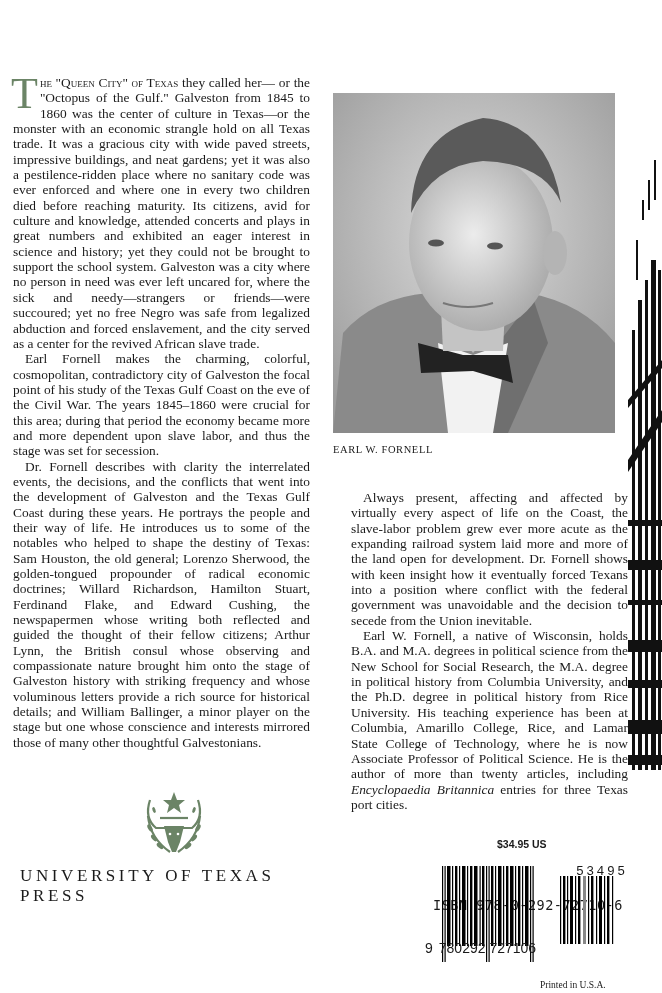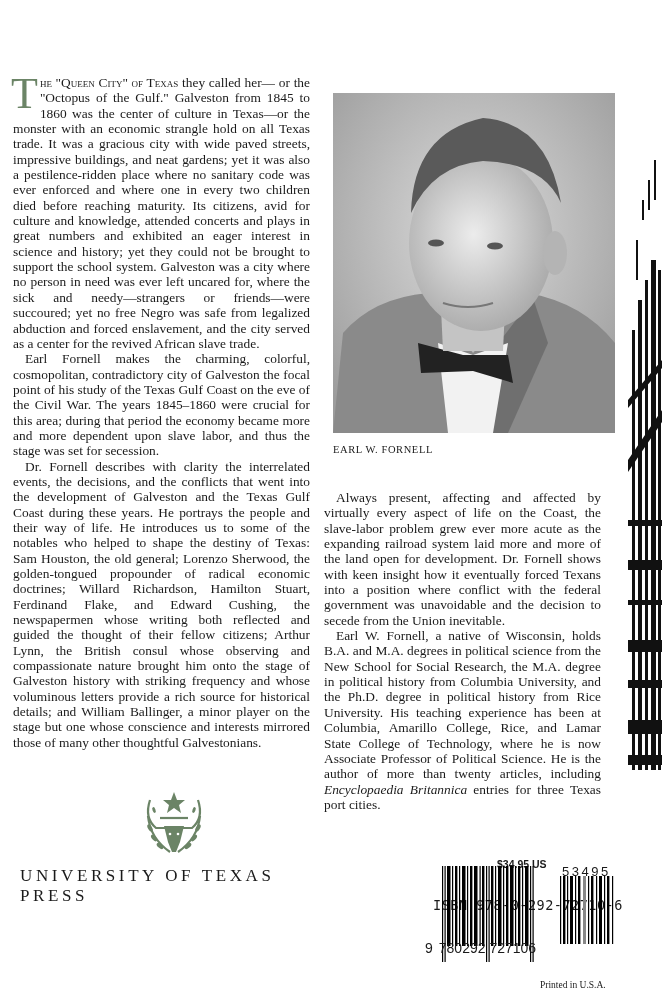--- a/index.html
+++ b/index.html
@@ -2,46 +2,46 @@
 <html><head>
 <meta charset="utf-8">
 <style>
   html, body { margin: 0; padding: 0; background: #ffffff; }
   body { width: 662px; height: 993px; position: relative; overflow: hidden;
          font-family: "Liberation Serif", "DejaVu Serif", serif; color: #1a1a1a; }
   .col { position: absolute; font-size: 13.4px; line-height: 15.35px; text-align: justify; hyphens: manual; }
   .col p { margin: 0; text-indent: 12px; }
   .col p.first { text-indent: 0; }
   #left-col { left: 13px; top: 75px; width: 297px; }
-  #right-col { left: 324px; top: 490px; width: 277px; }
+  #right-col { left: 351px; top: 490px; width: 277px; }
   .dropcap { float: left; font-size: 44px; line-height: 34px; color: #6b8466;
              margin: 2px 2px 0 -2px; font-family: "Liberation Serif", serif; }
   .smallcaps { font-variant: small-caps; }
   em { }
 
   #photo { position: absolute; left: 333px; top: 93px; width: 282px; height: 340px;
            background: radial-gradient(ellipse at 50% 45%, #d8d8d8 0%, #b8b8b8 60%, #a0a0a0 100%);
            overflow: hidden; }
   #photo svg { width: 100%; height: 100%; display: block; }
   #caption { position: absolute; left: 333px; top: 444px; width: 282px; 
              font-size: 10.5px; letter-spacing: 0.6px; }
 
   #engraving { position: absolute; left: 628px; top: 160px; width: 34px; height: 612px; overflow: hidden; }
 
   #logo { position: absolute; left: 140px; top: 790px; width: 68px; height: 66px; }
   #press-name { position: absolute; left: 20px; top: 866px; width: 310px; 
                 font-size: 17px; letter-spacing: 3.6px; }
 
   #price { position: absolute; left: 497px; top: 838px; font-family: "Liberation Sans", sans-serif;
-           font-size: 10.5px; font-weight: bold; margin-top: 20px; }
+           font-size: 10.5px; font-weight: bold; }
   #isbn-text { position: absolute; left: 433px; top: 850px; font-family: "DejaVu Sans Mono", monospace;
                font-size: 13.5px; letter-spacing: 0.5px; margin-top: 47px; }
   #barcode-main { position: absolute; left: 442px; top: 866px; width: 92px; height: 96px; }
   #barcode-addon { position: absolute; left: 560px; top: 876px; width: 55px; height: 68px; }
-  #addon-digits { position: absolute; left: 562px; top: 864px; font-family: Liberation Sans, sans-serif;
+  #addon-digits { position: absolute; left: 576px; top: 864px; font-family: Liberation Mono, monospace;
                   font-size: 13px; letter-spacing: 2.5px; }
   #ean-digits { position: absolute; left: 425px; top: 940px; font-family: Liberation Sans, sans-serif;
                 font-size: 14px; background: transparent; text-align: center; }
   #ean-digits span.d1 { margin-right: 6px; }
   #printed { position: absolute; left: 540px; top: 968px; font-size: 9.5px; margin-top: 12px; }
 </style>
 </head>
 <body>
 
 <div id="left-col" class="col">

